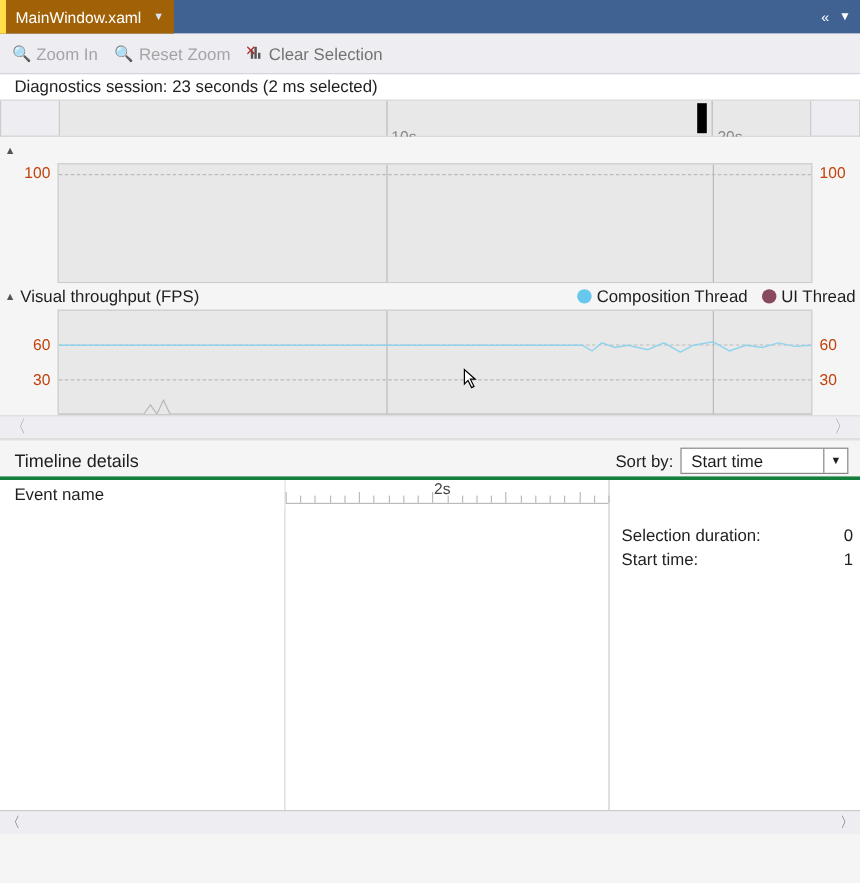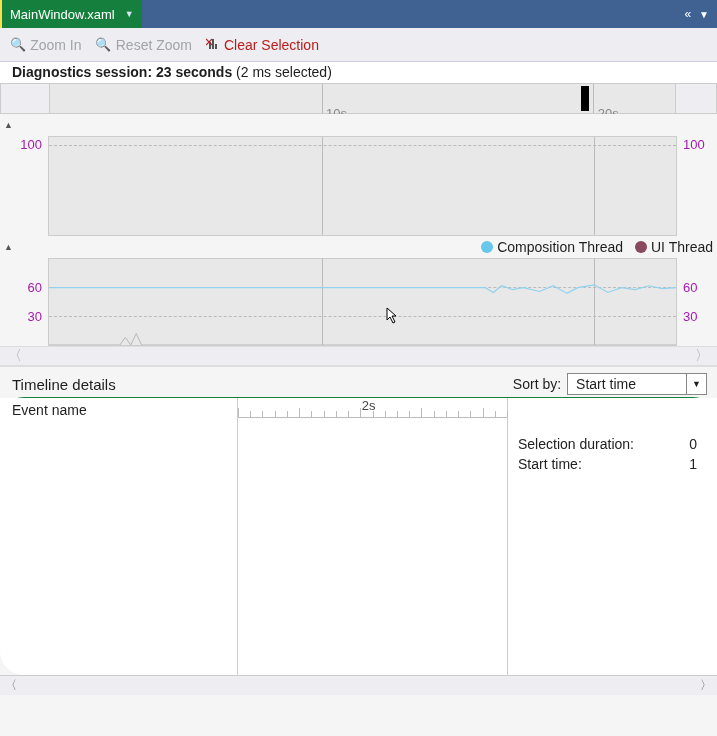--- a/index.html
+++ b/index.html
@@ -5,53 +5,53 @@
   * { box-sizing: border-box; margin: 0; padding: 0; font-family: 'Segoe UI', Tahoma, sans-serif; }
   html, body { width: 717px; height: 736px; overflow: hidden; background: #f5f5f5; }
   body { font-size: 13px; color: #1e1e1e; }
 
   
   .tabbar { height: 28px; background: #3f6292; display: flex; align-items: stretch; }
   .tab { display: flex; align-items: center; padding: 0 8px; font-size: 13px; color: #fff; gap: 6px; cursor: pointer; }
   .tab.active { background: #fff2cc; color: #1e1e1e; }
   .tab .pin { font-size: 10px; color: #3f6292; }
   .tab .close { color: #a05a2c; font-size: 12px; font-weight: bold; }
-  .tab.inactive { background: #15803d; border-left: 2px solid #fde047; }
+  .tab.inactive { background: #a16207; border-left: 5px solid #fde047; }
   .tab.inactive .arrow { font-size: 9px; color: #d6e4f5; margin-left: 4px; }
   .tabbar-spacer { flex: 1; }
   .tabbar-icons { display: flex; align-items: center; gap: 8px; padding: 0 8px; color: #fff; }
 
   
   .toolbar { height: 34px; background: #eeeef2; border-bottom: 1px solid #cccedb; display: flex; align-items: center; padding: 0 10px; gap: 14px; }
   .tool-btn { display: flex; align-items: center; gap: 4px; font-size: 14px; color: #a2a4a5; cursor: pointer; }
   .tool-btn .ico { font-size: 13px; }
-  .tool-btn.enabled { color: #b91c1c; }
+  .tool-btn.enabled { color: #737373; }
   .tool-btn.enabled .ico { color: #1e1e1e; }
 
   
   .session-header { height: 22px; background: #fff; padding: 2px 8px 2px 12px; font-size: 14px; border-bottom: 1px solid #ccc; }
-  .session-header b { font-weight: 700; }
+  .session-header b { font-weight: 400; }
 
   
   .ruler-wrap { height: 30px; background: #eeeef2; border: 1px solid #ccc; border-top: none; position: relative; margin: 0; }
   .ruler-inner { position: absolute; left: 48px; right: 40px; top: 0; bottom: 0; background: #e8e8e8; border-left: 1px solid #ccc; border-right: 1px solid #ccc; }
   .ruler-tick-major { position: absolute; top: 0; bottom: 0; border-left: 1px solid #bbb; }
   .ruler-label { position: absolute; top: 22px; font-size: 13px; color: #888; }
   .play-marker { position: absolute; top: 2px; bottom: 2px; width: 8px; background: #000; }
 
   
   .panel { position: relative; }
   .panel-header { height: 22px; display: flex; align-items: center; padding: 0 4px; font-size: 14px; background: #f5f5f5; }
   .panel-header .tri { font-size: 9px; margin-right: 4px; color: #555; }
   .panel-header .title { font-weight: 400; }
   .panel-header .spacer { flex: 1; }
   .legend-item { display: flex; align-items: center; gap: 4px; margin-left: 12px; font-size: 14px; }
   .legend-swatch { width: 12px; height: 12px; border-radius: 50%; }
   .chart-area { position: relative; height: 100px; margin: 0; }
-  .y-axis-left, .y-axis-right { position: absolute; top: 0; bottom: 0; width: 48px; display: flex; flex-direction: column; font-size: 13px; color: #a21caf; text-align: right; }
+  .y-axis-left, .y-axis-right { position: absolute; top: 0; bottom: 0; width: 48px; display: flex; flex-direction: column; font-size: 13px; color: #c2410c; text-align: right; }
   .y-axis-left { left: 0; align-items: flex-end; padding-right: 6px; }
   .y-axis-right { right: 0; align-items: flex-start; padding-left: 6px; width: 40px; }
   .y-label { position: absolute; transform: translateY(-50%); }
   .plot { position: absolute; left: 48px; right: 40px; top: 0; bottom: 0; background: #e8e8e8; border: 1px solid #ccc; overflow: hidden; }
   .plot .grid-h { position: absolute; left: 0; right: 0; border-top: 1px dashed #bbb; }
   .plot .grid-v { position: absolute; top: 0; bottom: 0; border-left: 1px solid #bbb; }
   .bar { position: absolute; bottom: 1px; width: 5px; }
   .bar .seg { position: absolute; left: 0; right: 0; }
   .cursor-icon { position: absolute; font-size: 16px; pointer-events: none; }
 
@@ -61,29 +61,29 @@
 
   
   .details-bar { display: flex; align-items: center; padding: 6px 10px 2px 12px; background: #f5f5f5; border-top: 1px solid #ddd; }
   .details-bar .title { font-size: 15px; }
   .details-bar .spacer { flex: 1; }
   .sort-label { font-size: 14px; margin-right: 6px; }
   .sort-select { display: flex; align-items: center; border: 1px solid #888; background: #fff; height: 22px; }
   .sort-select .val { padding: 0 50px 0 8px; font-size: 14px; }
   .sort-select .btn { width: 20px; height: 100%; display: flex; align-items: center; justify-content: center; border-left: 1px solid #888; font-size: 9px; }
 
-  .details-body { display: flex; height: 278px; border-top: 1px solid #15803d; background: #fff; position: relative; border-radius: 24px; }
+  .details-body { display: flex; height: 278px; border-top: 3px solid #15803d; background: #fff; position: relative; }
   .col-eventname { width: 238px; border-right: 1px solid #ccc; position: relative; }
   .col-eventname .hdr { padding: 4px 12px; font-size: 14px; background: #fff; }
   .col-timeline { width: 270px; border-right: 1px solid #ccc; background: #fff; position: relative; }
   .col-timeline .mini-ruler { position: relative; height: 20px; border-bottom: 1px solid #bbb; text-decoration: underline; }
   .col-timeline .mini-tick { position: absolute; bottom: 0; height: 6px; border-left: 1px solid #bbb; }
   .col-timeline .mini-tick.major { height: 9px; }
   .col-timeline .mini-label { position: absolute; top: 0; font-size: 13px; color: #444; }
-  .col-props { flex: 1; background: #fff; padding: 36px 20px 6px 10px; font-size: 14px; }
+  .col-props { flex: 1; background: #fff; padding: 36px 6px 6px 10px; font-size: 14px; }
   .prop-row { display: flex; justify-content: space-between; padding: 2px 0; }
   .prop-row .k { color: #222; }
   .prop-row .v { color: #222; }
 
   
   .hscroll { height: 20px; background: #eeeef2; display: flex; align-items: center; border-top: 1px solid #ccc; }
   .hscroll .arr { width: 22px; text-align: center; color: #666; font-size: 12px; cursor: pointer; }
   .hscroll .track { flex: 1; height: 16px; position: relative; }
 </style>
 </head>
@@ -180,20 +180,21 @@
       </div>
     <div class="y-axis-right">
         <span class="y-label" style="top:8%;">100</span>
       </div>
   </div>
 </div>
 
 <div class="panel">
   <div class="panel-header">
     <span class="tri">▲</span>
+    <span class="title">Visual throughput (FPS)</span>
     <span class="spacer"></span>
     <div class="legend-item">
       <span class="legend-swatch" style="background:#67c7ec;"></span>
       <span>Composition Thread</span>
     </div>
     <div class="legend-item">
       <span class="legend-swatch" style="background:#8a4a5e;"></span>
       <span>UI Thread</span>
     </div>
   </div>

